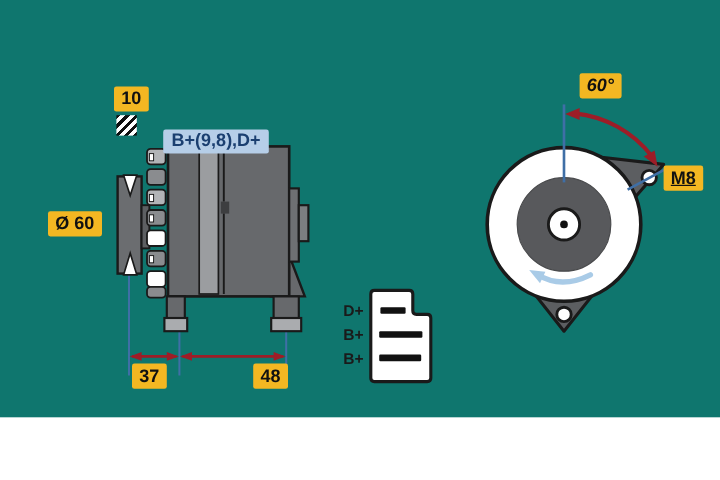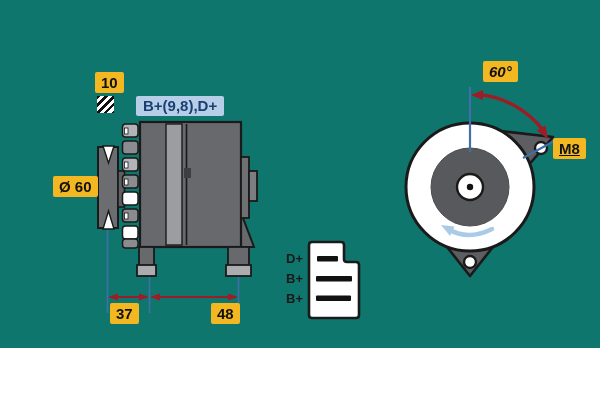--- a/index.html
+++ b/index.html
@@ -131,23 +131,23 @@
         <path d="M 492 229 Q 468 241 448 229" fill="none" stroke="#a9cbe7" stroke-width="4.5" stroke-linecap="round"></path>
         <polygon points="441,225 454.5,226.5 450,236"></polygon>
       </g>
     </g>
   </svg>
 
   <div class="tag" style="left:95px; top:72px;">10</div>
 
   <div class="hatch"></div>
 
-  <div class="tag-blue" style="left:136px; top:96px;">B+(9,8),D+</div>
+  <div class="tag-blue" style="left:136px; top:108px;">B+(9,8),D+</div>
 
-  <div class="tag" style="left:53px; top:176px;">Ø 60</div>
+  <div class="tag" style="left:40px; top:176px;">Ø 60</div>
 
   <div class="tag" style="left:110px; top:303px;">37</div>
 
   <div class="tag" style="left:211px; top:303px;">48</div>
 
   <div class="pin-label" style="left:286px; top:252px;">D+</div>
 
   <div class="pin-label" style="left:286px; top:272px;">B+</div>
 
   <div class="pin-label" style="left:286px; top:292px;">B+</div>

